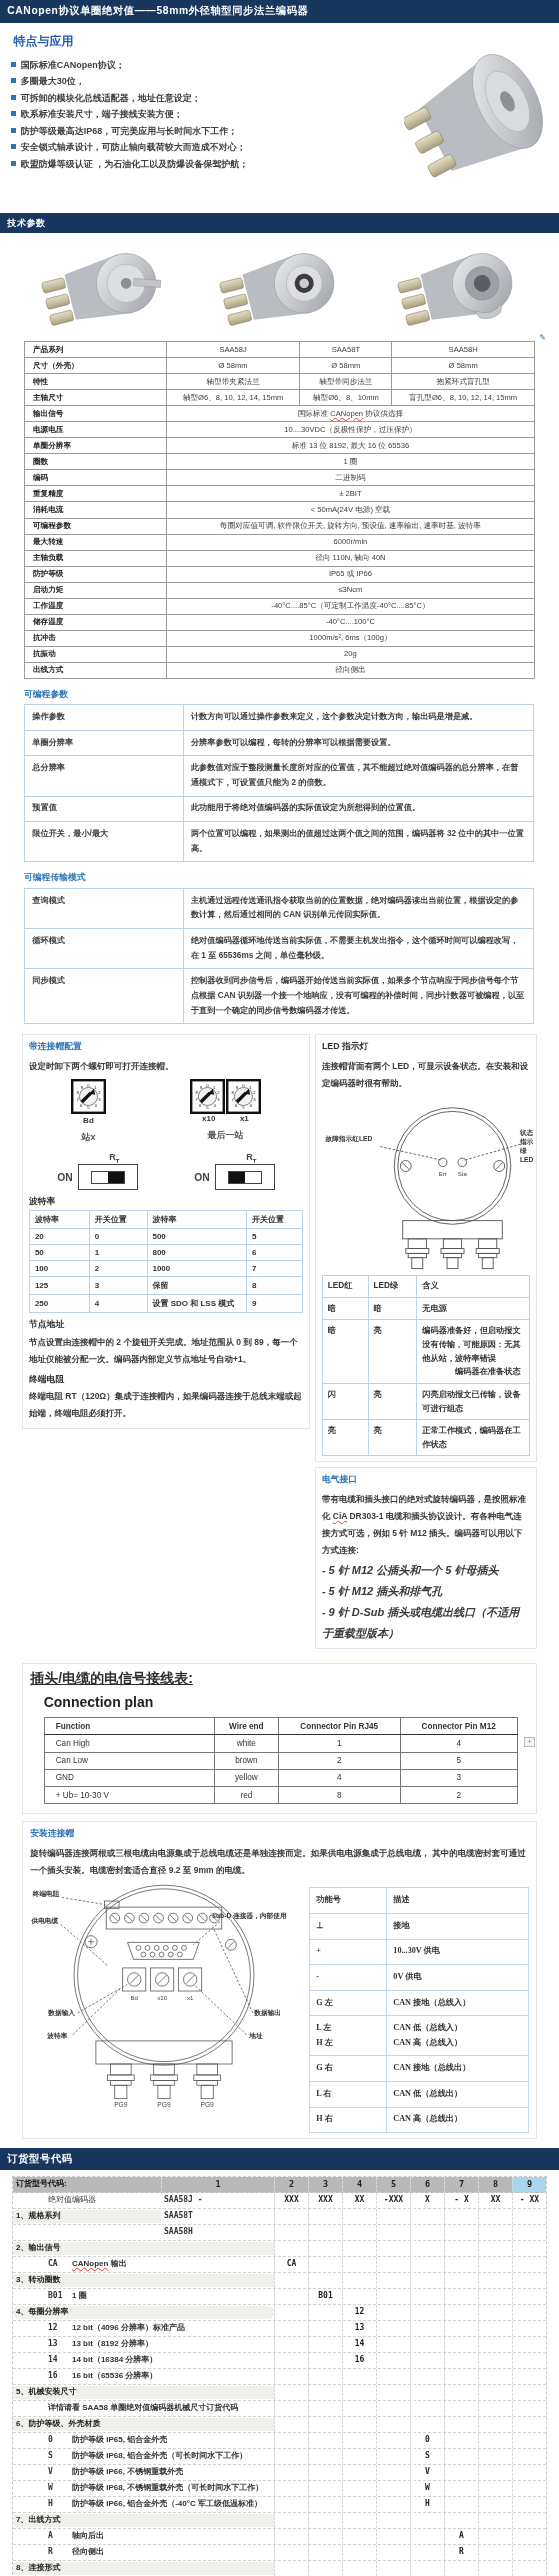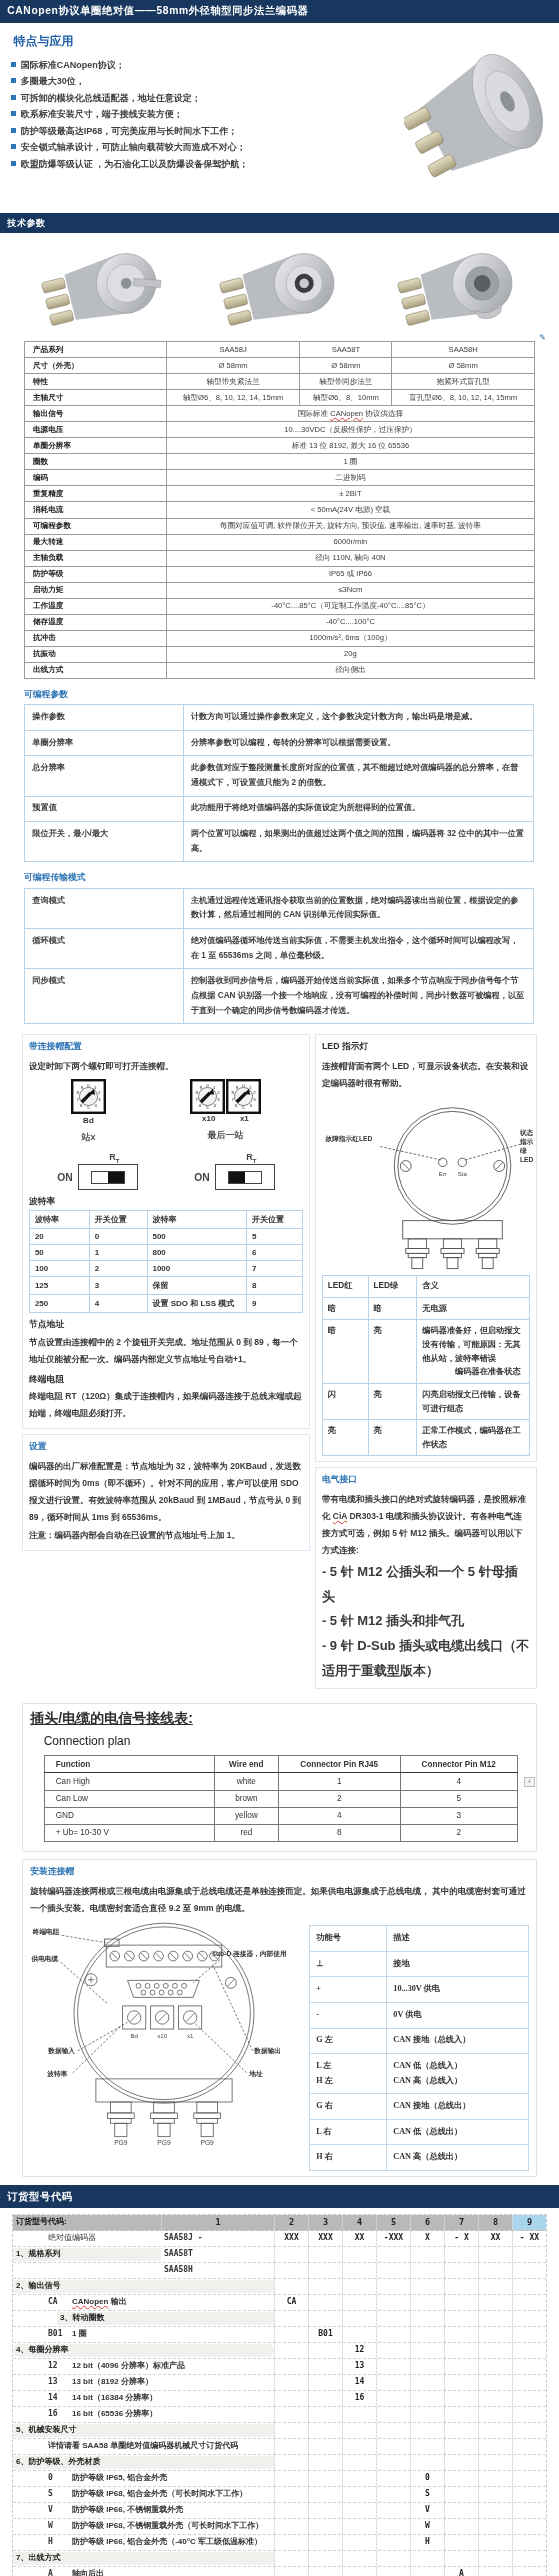--- a/index.html
+++ b/index.html
@@ -63,25 +63,25 @@
   
   .ledfig{position:relative;height:178px;margin:2.4px 0;}
   .ledfig svg{position:absolute;left:0;top:0;}
   .callout{position:absolute;font-size:6.7px;font-weight:bold;color:#333;}
   table.ledtab{border-collapse:collapse;width:100%;font-size:8.2px;}
   table.ledtab td{border:0.6px solid #b9d3ea;padding:3.6px 4.9px;font-weight:bold;color:#333;text-align:left;vertical-align:top;line-height:1.7;}
   table.ledtab tr td:nth-child(1){width:35px;}
   table.ledtab tr td:nth-child(2){width:38px;}
   
   .eleclist{margin:0;padding:0;list-style:none;}
-  .eleclist li{font-size:13px;font-weight:600;color:#3a3a3a;line-height:1.9;}
+  .eleclist li{font-size:11px;font-weight:600;color:#3a3a3a;line-height:1.9;font-style:italic;}
   
   .cpwrap{margin:8.5px 22px 0 22px;border:0.6px solid #e4e4e4;padding:4.9px 7.3px 8.5px 7.3px;}
   .cplabel{font-weight:bold;font-size:14px;color:#2f2f2f;margin:1.2px 0 6px 0;text-decoration:underline;}
-  .cptitle{font-weight:normal;font-size:12px;color:#222;margin:2.4px 0 7.3px 13.4px;}
+  .cptitle{font-weight:bold;font-size:14px;color:#222;margin:2.4px 0 7.3px 13.4px;}
   table.cptab{border-collapse:collapse;width:474px;margin-left:13.4px;font-size:8.2px;}
   table.cptab td{border:0.6px solid #777;padding:3.6px 6px;text-align:center;color:#333;}
   table.cptab tr.hd td{font-weight:bold;border-bottom:1.2px solid #333;}
   table.cptab td:first-child{text-align:left;padding-left:11px;width:36%;}
   .plus-ic{position:absolute;right:1.2px;top:73px;border:0.6px solid #bbb;background:#f4f4f4;color:#888;
     width:8.5px;height:8.5px;font-size:6.7px;line-height:8px;text-align:center;}
   
   .mountwrap{margin:7.3px 22px 0 22px;border:0.6px solid #e4e4e4;padding:4.9px 7.3px;position:relative;}
   .mountflex{display:flex;gap:11px;margin-top:4.9px;}
   .mountfig{position:relative;width:268px;height:225px;flex:none;}
@@ -494,25 +494,20 @@
               <td>4</td>
               <td>设置 SDO 和 LSS 模式</td>
               <td>9</td>
             </tr>
       </tbody>
         </table>
       <div class="h4">节点地址</div>
       <p class="btext">节点设置由连接帽中的 2 个旋钮开关完成。地址范围从 0 到 89，每一个地址仅能被分配一次。编码器内部定义节点地址号自动+1。</p>
       <div class="h4">终端电阻</div>
       <p class="btext">终端电阻 RT（120Ω）集成于连接帽内，如果编码器连接于总线末端或起始端，终端电阻必须打开。</p>
-    </div>
-    <div class="box">
-      <div class="bhead">设置</div>
-      <p class="btext">编码器的出厂标准配置是：节点地址为 32，波特率为 20KBaud，发送数据循环时间为 0ms（即不循环）。针对不同的应用，客户可以使用 SDO 报文进行设置。有效波特率范围从 20kBaud 到 1MBaud，节点号从 0 到 89，循环时间从 1ms 到 65536ms。</p>
-      <p class="btext">注意：编码器内部会自动在已设置的节点地址号上加 1。</p>
     </div>
   </div>
 
   <div class="colR">
     <div class="box">
       <div class="bhead dark">LED 指示灯</div>
       <p class="btext">连接帽背面有两个 LED，可显示设备状态。在安装和设定编码器时很有帮助。</p>
       <div class="ledfig">
         <svg width="261" height="178" viewBox="0 0 430 292">
           <g fill="none" stroke="#555" stroke-width="1.5">
@@ -845,21 +840,21 @@
     <div class="oc">CA</div>
     <div class="oc"></div>
       <div class="oc"></div>
       <div class="oc"></div>
       <div class="oc"></div>
       <div class="oc"></div>
       <div class="oc"></div>
       <div class="oc"></div>
   </div>
   <div class="orow">
-    <div class="osec" style="grid-column:1 / span 2;margin-left:44px;">3、转动圈数</div>
+    <div class="osec" style="grid-column:1 / span 2;">3、转动圈数</div>
     <div class="oc"></div>
       <div class="oc"></div>
       <div class="oc"></div>
       <div class="oc"></div>
       <div class="oc"></div>
       <div class="oc"></div>
       <div class="oc"></div>
       <div class="oc"></div>
   </div>
   <div class="orow">

